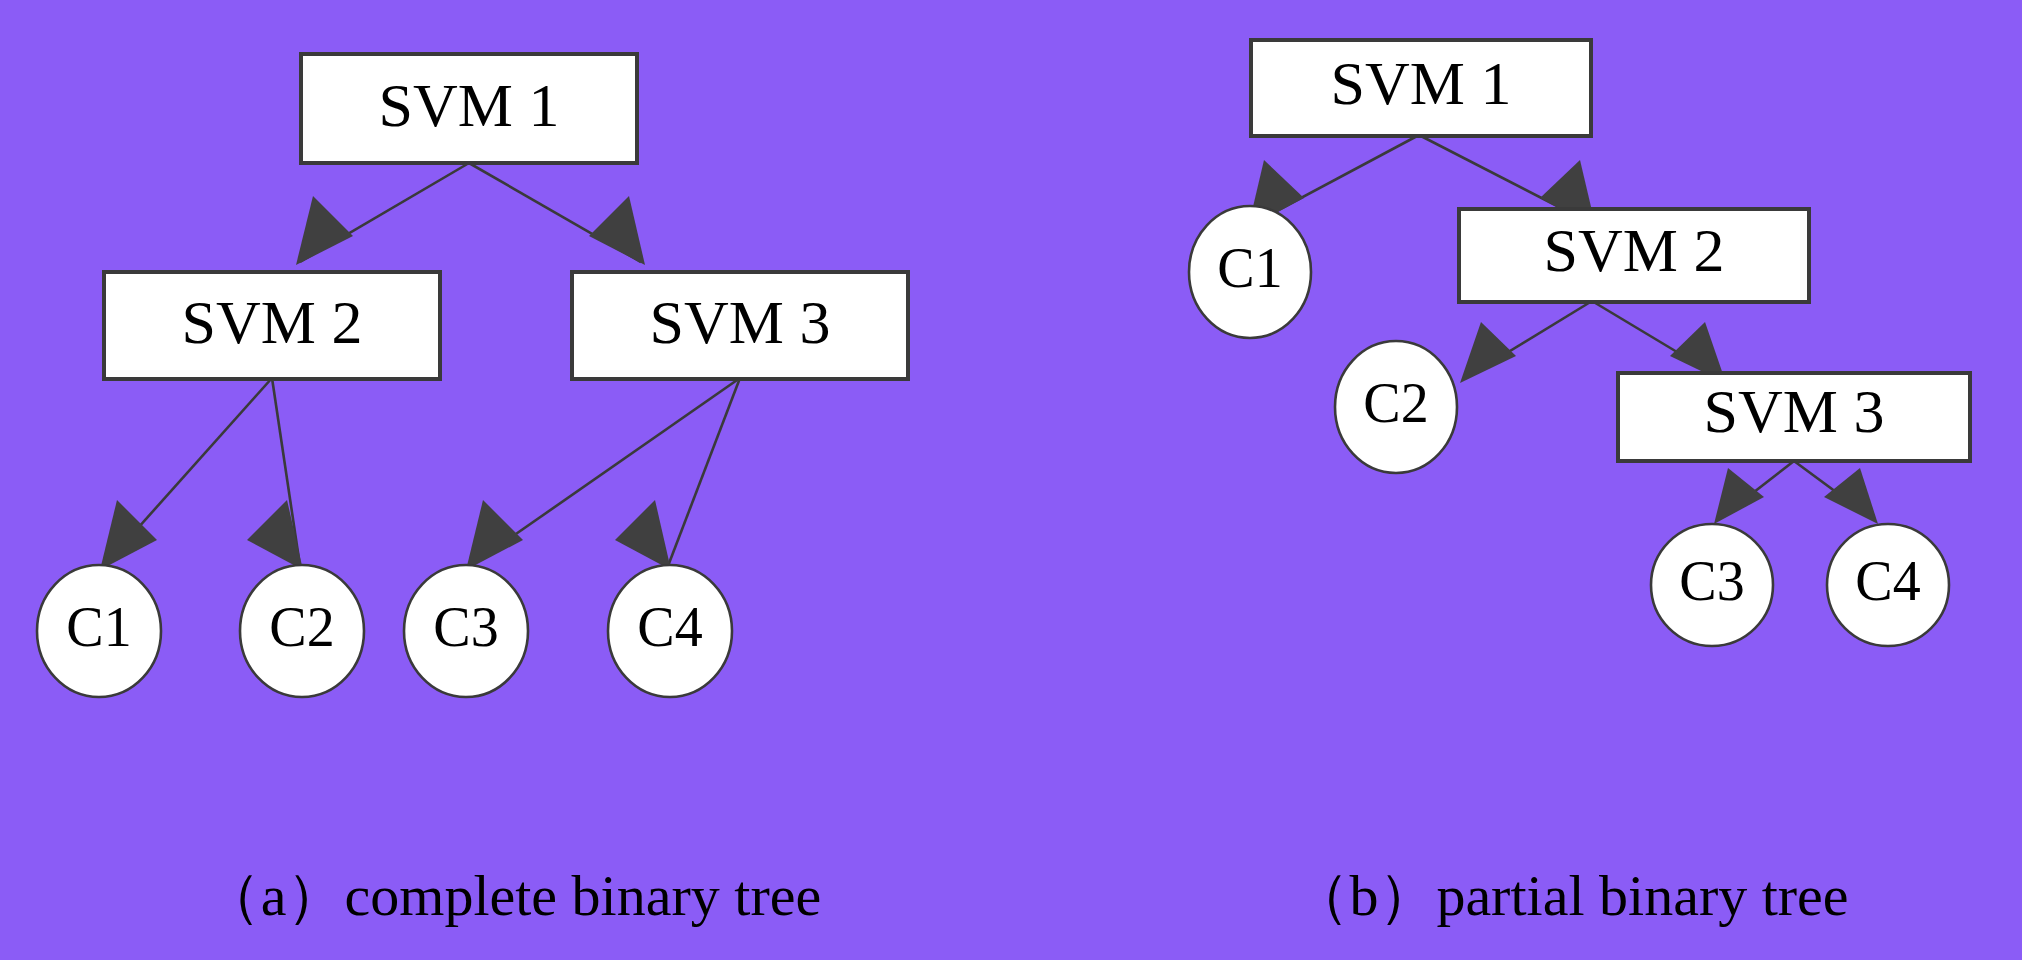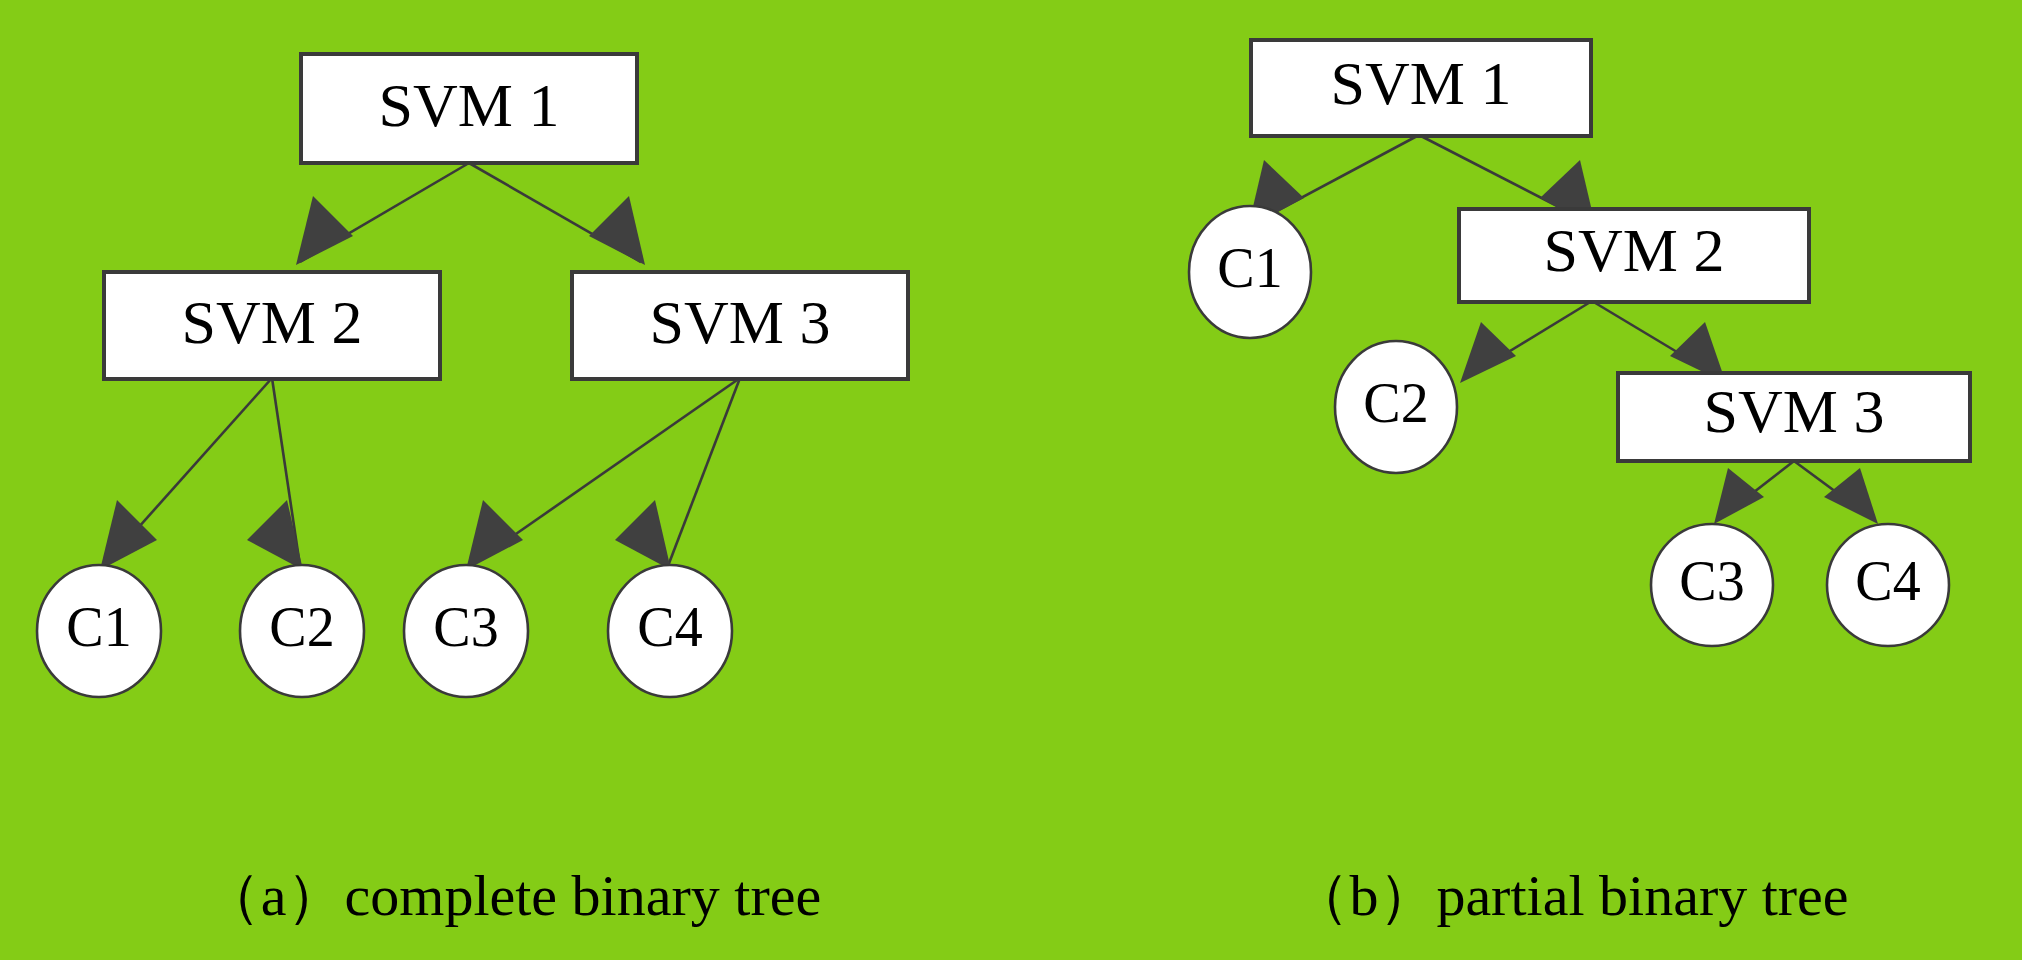--- a/index.html
+++ b/index.html
@@ -1,17 +1,17 @@
 <!DOCTYPE html>
 <html><head>
 <meta charset="utf-8">
 <style>
   html,body{margin:0;padding:0;background:#ffffff;}
   body{width:2022px;height:960px;overflow:hidden;font-family:"Liberation Serif",serif;}
-  #stage{position:relative;width:2022px;height:960px;background:#84cc16;}
+  #stage{position:relative;width:2022px;height:960px;background:#8b5cf6;}
   svg#diagram{position:absolute;left:0;top:0;width:2022px;height:960px;}
   .box-rect{fill:#ffffff;stroke:#3a3a3a;stroke-width:4;}
   .circle-node{fill:#ffffff;stroke:#3a3a3a;stroke-width:2.6;}
   .edge-line{stroke:#3a3a3a;stroke-width:2.6;fill:none;}
   .arrow-head{fill:#404040;stroke:none;}
   .node-label{font-family:"Liberation Serif",serif;fill:#000000;text-anchor:middle;dominant-baseline:middle;}
   .box-label{font-size:62px;}
   .circle-label{font-size:56px;}
   .caption-text{font-family:"Liberation Serif",serif;font-size:58px;fill:#000000;text-anchor:middle;}
 </style>

